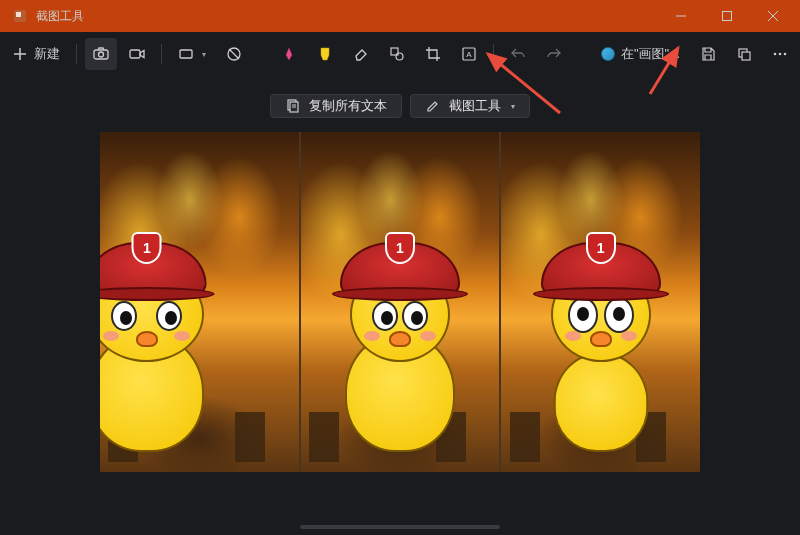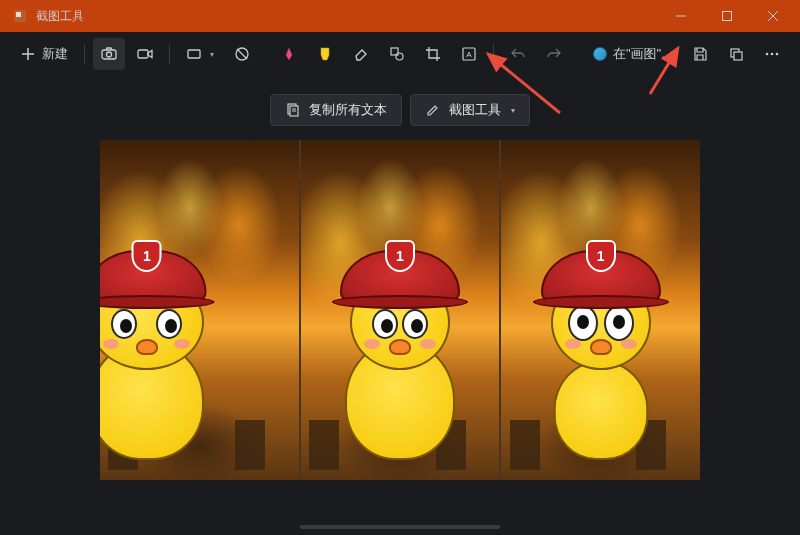--- a/index.html
+++ b/index.html
@@ -35,21 +35,21 @@
       width: 46px; height: 32px;
       display: flex; align-items: center; justify-content: center;
       color: #ccc; font-size: 10px;
     }
 
     
     .toolbar {
       height: 44px;
       display: flex;
       align-items: center;
-      padding: 0 12px;
+      padding: 0 4px;
       background: #1a1b1f;
       gap: 4px;
     }
     .tool-btn {
       height: 32px;
       min-width: 32px;
       padding: 0 8px;
       border-radius: 4px;
       display: flex;
       align-items: center;
@@ -65,21 +65,21 @@
     .sep { width: 1px; height: 20px; background: #3a3b40; margin: 0 4px; }
 
     
     .secondary-bar {
       display: flex;
       justify-content: center;
       padding: 18px 0 14px;
       gap: 8px;
     }
     .sec-btn {
-      height: 32px;
+      height: 24px;
       padding: 0 14px;
       background: #2a2b30;
       border: 1px solid #3a3b40;
       border-radius: 4px;
       display: flex;
       align-items: center;
       gap: 8px;
       color: #e0e0e0;
       font-size: 13px;
     }

